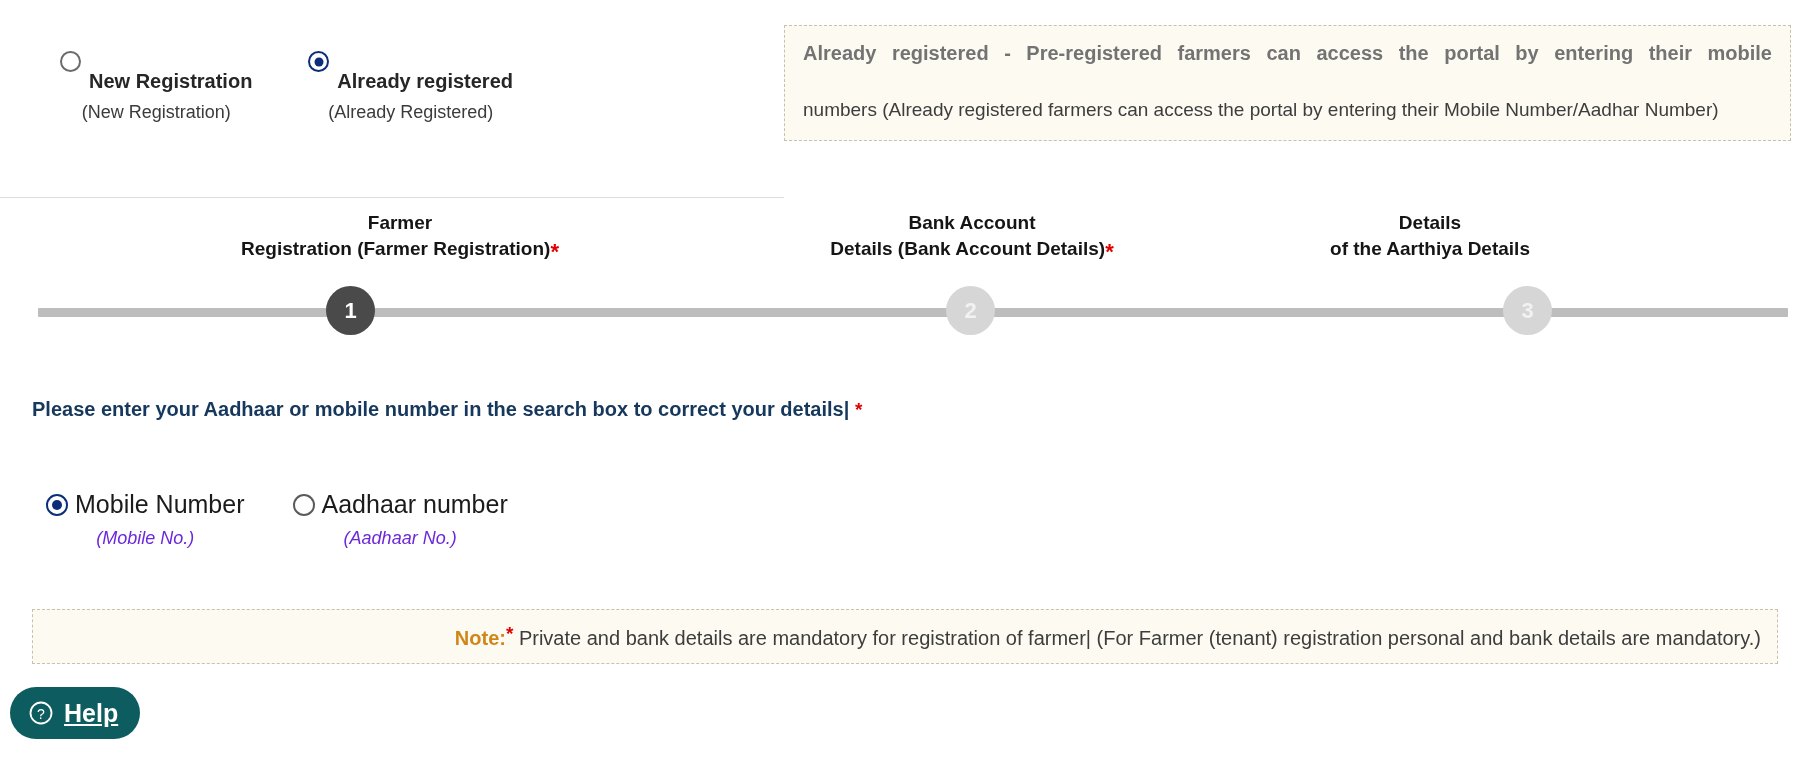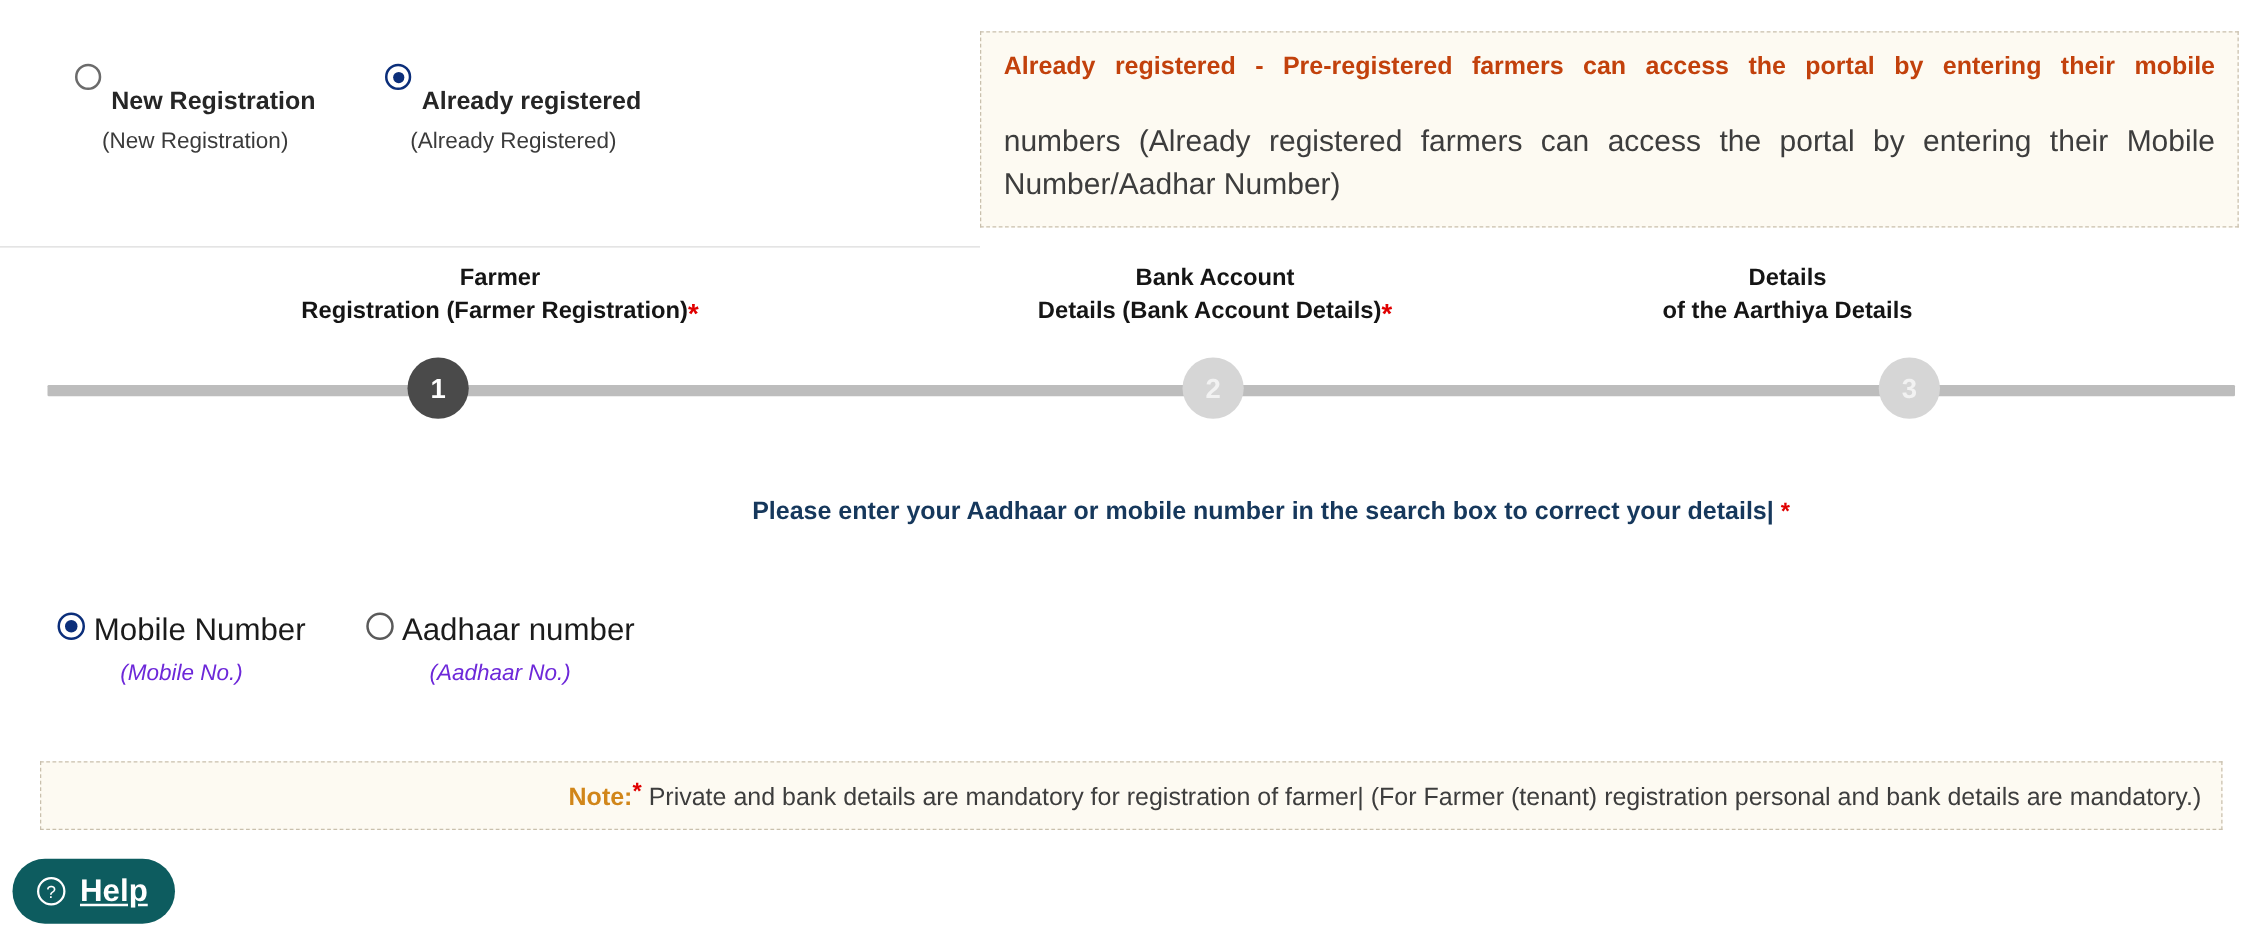--- a/index.html
+++ b/index.html
@@ -98,33 +98,33 @@
     top: 25px;
     width: 1007px;
     box-sizing: border-box;
     border: 1px dashed #c9c0ad;
     background: #fdfaf2;
     padding: 13px 18px 16px 18px;
   }
   .info-strong {
     font-size: 20px;
     font-weight: bold;
-    color: #c2410c;
+    color: #737373;
     line-height: 1.42;
     text-align: justify;
     text-align-last: left;
     margin: 0;
   }
   .info-strong::after {
     content: "";
     display: inline-block;
     width: 100%;
   }
   .info-rest {
-    font-size: 24px;
+    font-size: 19px;
     color: #3d3d3d;
     line-height: 1.42;
     text-align: justify;
     margin: 0;
     margin-top: 1px;
   }
 
   
   .stepper {
     position: absolute;
@@ -191,21 +191,20 @@
     left: 32px;
     top: 395px;
     width: 1400px;
   }
   .instruct-line {
     font-size: 20px;
     font-weight: bold;
     color: #16385c;
     line-height: 1.45;
     white-space: nowrap;
-    text-align: right;
   }
   .instruct-line .star-sm {
     color: #e00000;
     font-weight: bold;
     font-size: 19px;
   }
 
   
   .search-row {
     position: absolute;
@@ -221,21 +220,21 @@
     display: flex;
   }
   .choice {
     display: flex;
     flex-direction: column;
     align-items: center;
   }
   .choice:nth-child(2) { margin-left: 48px; }
   .choice-line {
     display: flex;
-    align-items: flex-start;
+    align-items: center;
     gap: 7px;
   }
   .choice-label {
     font-size: 25px;
     color: #1b1b1b;
     white-space: nowrap;
   }
   .choice-sub {
     font-size: 18px;
     color: #6d28d9;

